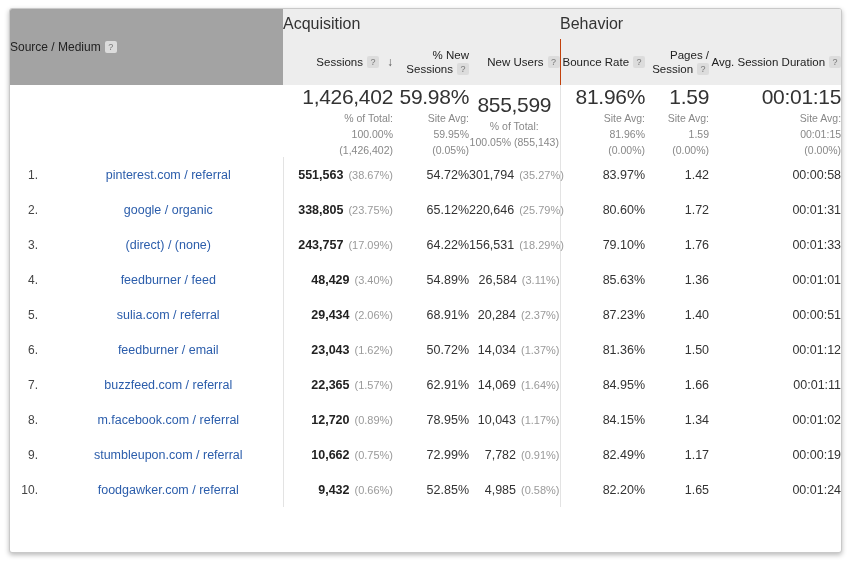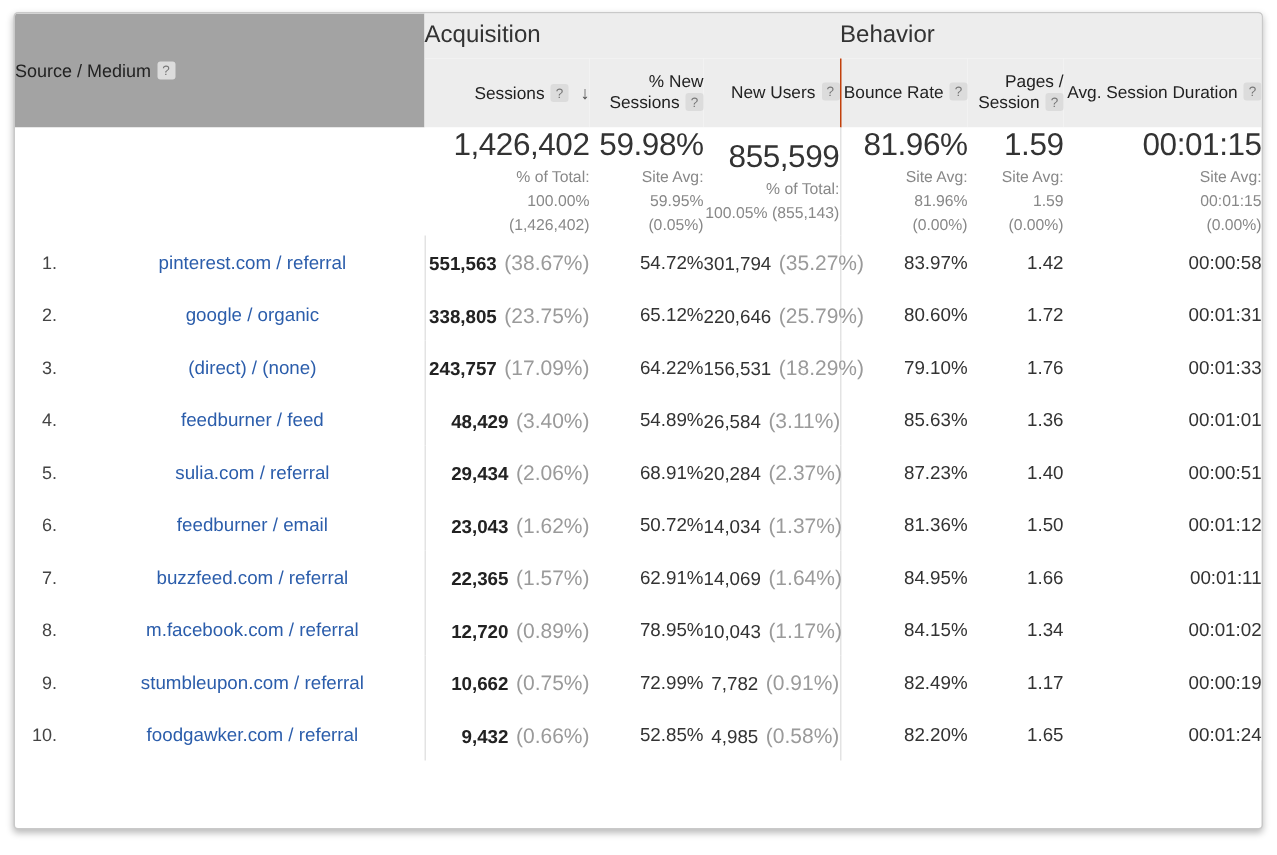--- a/index.html
+++ b/index.html
@@ -108,21 +108,21 @@
 
   
   .sum-cell {
     border-bottom: 1px solid #d6d6d6;
     border-top: 1px solid #d0d0d0;
     padding: 10px 10px 10px 6px;
     text-align: right;
     vertical-align: top;
     background: #fff;
   }
-  .sum-cell.sep { border-right: 1px solid #e3e3e3; }
+  .sum-cell.sep { border-right: 1px solid #e3e3e3; text-align: center; }
   .sum-blank {
     border-bottom: 1px solid #d6d6d6;
     border-top: 1px solid #d0d0d0;
     border-right: 1px solid #e3e3e3;
     background: #fff;
   }
   .sum-big {
     font-size: 21px;
     color: #333;
     font-weight: normal;
@@ -162,21 +162,21 @@
     border-right: 1px solid #e3e3e3;
   }
   .src a {
     color: #2b5dab;
     text-decoration: none;
     font-size: 12.5px;
   }
   .strong { font-weight: bold; color: #222; }
   .pct {
     color: #9a9a9a;
-    font-size: 14px;
+    font-size: 11px;
     margin-left: 5px;
     font-weight: normal;
   }
   .cell.lastrow { border-bottom: none; }
 </style>
 </head>
 <body>
 
 <div class="screen">
   <div class="panel">

